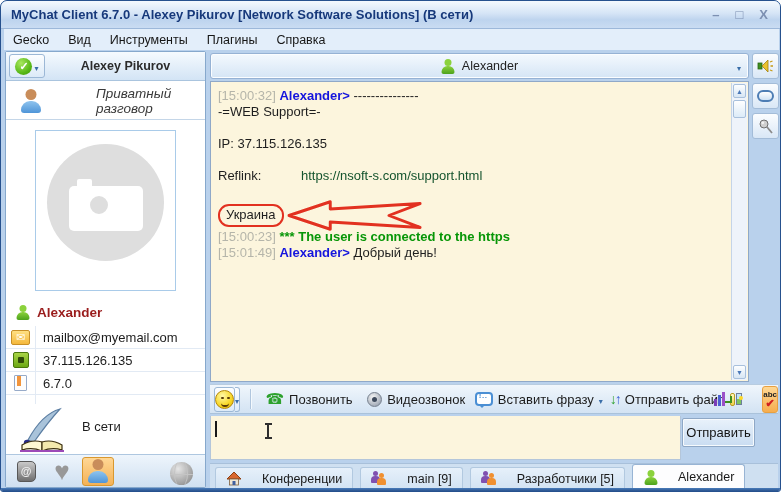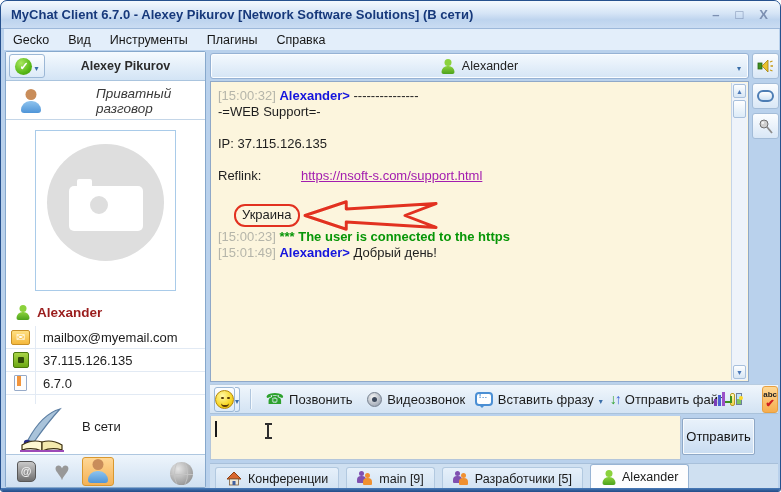--- a/index.html
+++ b/index.html
@@ -73,22 +73,22 @@
   .side-strip{position:absolute;left:543px;top:2px;width:27px;}
   .strip-btn{width:27px;height:26px;border:1px solid #a3bcd8;border-radius:3px;background:linear-gradient(#fbfdff,#d9e7f6);display:flex;align-items:center;justify-content:center;margin-bottom:4px;}
   .ico-rrect{width:17px;height:12px;border:2px solid #4d7db4;border-radius:6px;background:linear-gradient(#fff,#cfe2f4);}
   
   .msgs{position:absolute;left:1px;top:30px;width:539px;height:301px;background:#fcf5dd;border:1px solid #8fa8c8;overflow:hidden;}
   .msg-flow{position:absolute;left:7px;top:6px;right:24px;font-size:13px;color:#1e1e1e;}
   .ml{min-height:16px;line-height:16px;}
   .ts{color:#b5b5aa;}
   .un{color:#1515dd;font-weight:bold;}
   .sys{color:#079607;font-weight:bold;}
-  .lnk{color:#a21caf;text-decoration:underline;cursor:pointer;padding-left:36px;}
-  .ann-line{height:26px;display:flex;align-items:center;margin:2px 16px 1px;}
+  .lnk{color:#14532d;cursor:pointer;padding-left:36px;}
+  .ann-line{height:26px;display:flex;align-items:center;margin:2px 0 1px;}
   .ann-pill{display:inline-block;border:2.5px solid #e23120;border-radius:11px;padding:1px 6px 2px;color:#1e1e1e;}
   .ann-arrow{margin-left:1px;flex:none;}
   
   .vscroll{position:absolute;top:1px;right:1px;bottom:1px;width:16px;background:#eef3fa;border-left:1px solid #c4d4e8;}
   .sb-btn{position:absolute;left:1px;width:13px;height:14px;border:1px solid #a8c0dc;border-radius:2px;background:linear-gradient(#fdfeff,#d8e6f4);display:flex;align-items:center;justify-content:center;}
   .sb-btn.up{top:1px;}
   .sb-btn.dn{bottom:1px;}
   .sb-btn.up::before{content:"▲";font-size:7px;color:#4a78b8;}
   .sb-btn.dn::before{content:"▼";font-size:7px;color:#4a78b8;}
   .sb-thumb{position:absolute;left:1px;top:17px;width:13px;height:18px;border:1px solid #a8c0dc;border-radius:2px;background:linear-gradient(#ffffff,#dcebf8);}
@@ -123,24 +123,24 @@
   .abc-chk{line-height:9px;margin-top:-1px;}
   .abc-chk::before{content:"✔";color:#cf2020;font-size:11px;font-weight:bold;}
   .tsep{width:1px;height:20px;background:#b0c6de;box-shadow:1px 0 0 #f4f9fd;margin:0 10px;}.gap28{width:28px;}.gap20{width:20px;}.gap14{width:14px;}
   
   .composer{position:absolute;left:1px;top:365px;width:471px;height:44px;background:#fcf5dd;border:1px solid #b4c6da;border-top:none;}
   .caret-line{position:absolute;left:4px;top:5px;width:1.5px;height:16px;background:#181818;}
   .ibeam{position:absolute;left:56px;top:8px;width:2px;height:14px;background:#2e2e2e;}
   .ibeam::before,.ibeam::after{content:"";position:absolute;left:-2.5px;width:7px;height:1.6px;background:#2e2e2e;}
   .ibeam::before{top:-1px;}
   .ibeam::after{bottom:-1px;}
-  .send-btn{position:absolute;left:473px;top:367px;width:73px;height:37px;border:1px solid #8fa8c6;border-radius:2px;background:linear-gradient(#e9f2fb,#c9dcf1);box-shadow:inset 0 0 0 1px #f6fafd;display:flex;align-items:center;justify-content:center;font-size:13px;color:#141414;}
+  .send-btn{position:absolute;left:473px;top:367px;width:73px;height:29px;border:1px solid #8fa8c6;border-radius:2px;background:linear-gradient(#e9f2fb,#c9dcf1);box-shadow:inset 0 0 0 1px #f6fafd;display:flex;align-items:center;justify-content:center;font-size:13px;color:#141414;}
   
   .tabbar{position:absolute;left:1px;top:412px;width:568px;height:26px;background:#cfe0f1;border-top:1px solid #a8c0da;display:flex;align-items:flex-end;gap:7px;padding-left:5px;font-size:12.5px;color:#1a1a1a;}
-  .tab{display:inline-flex;align-items:center;gap:6px;height:22px;padding:0 10px;border:1px solid #b2c9e0;border-bottom:none;border-radius:3px 3px 0 0;background:linear-gradient(#e6f0fa,#d2e3f3);}
+  .tab{display:inline-flex;align-items:center;gap:20px;height:22px;padding:0 10px;border:1px solid #b2c9e0;border-bottom:none;border-radius:3px 3px 0 0;background:linear-gradient(#e6f0fa,#d2e3f3);}
   .tab.active{height:25px;background:#fdfdfe;border-color:#98b4d4;}
   
   .grp{position:relative;display:inline-block;width:16px;height:16px;flex:none;}
   .gp{position:absolute;width:9px;height:7px;border-radius:4px 4px 1px 1px;}
   .gp::before{content:"";position:absolute;top:-5px;left:2px;width:5px;height:5px;border-radius:50%;background:inherit;}
   .gp-purple{left:0;top:5px;background:#8050b0;}
   .gp-orange{left:6px;top:7px;background:#f09030;}
 </style>
 </head>
 <body>

